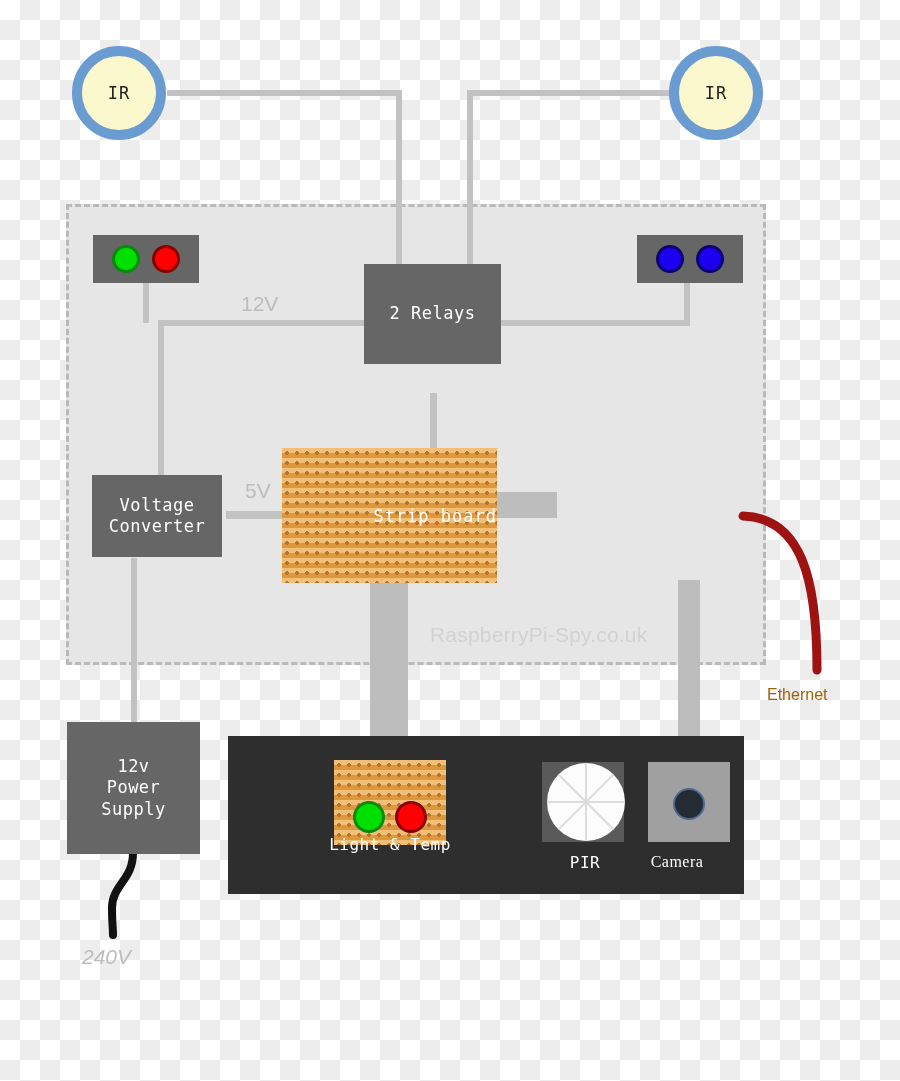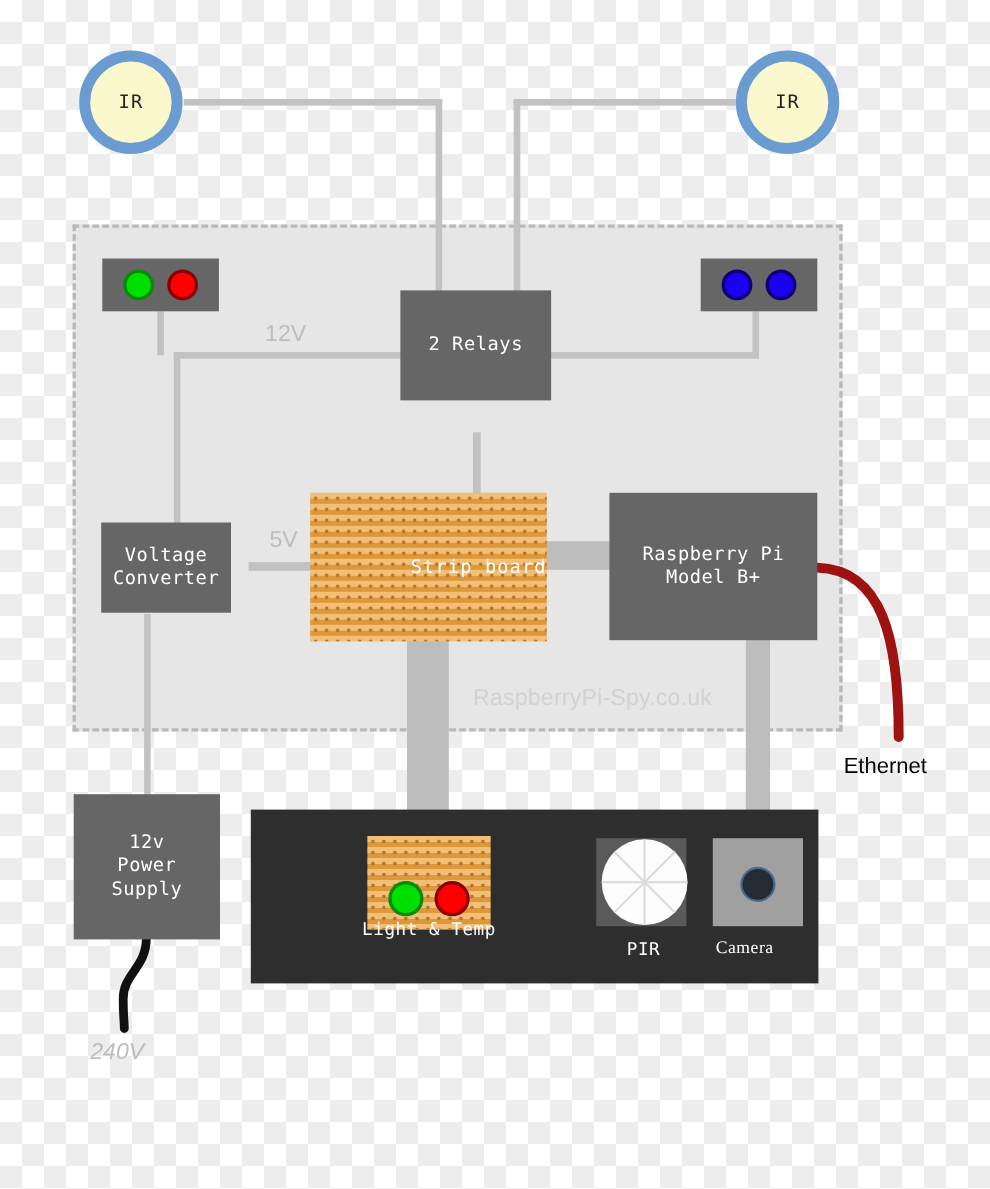--- a/index.html
+++ b/index.html
@@ -100,21 +100,21 @@
     border:2px solid #4a6a90;box-sizing:border-box;
   }
 
   
   .volt-label{
     position:absolute;font-family:"Liberation Sans",sans-serif;
     font-size:21px;color:#bdbdbd;white-space:nowrap;
   }
   .ethernet-label{
     position:absolute;font-family:"Liberation Sans",sans-serif;
-    font-size:20px;color:#000000;white-space:nowrap;
+    font-size:16px;color:#a16207;white-space:nowrap;
   }
   svg.overlay{position:absolute;left:0;top:0;width:900px;height:1081px;pointer-events:none;}
 </style>
 </head>
 <body>
 
 <div id="stage">
 
   <div class="enclosure"></div>
   <div class="watermark">RaspberryPi-Spy.co.uk</div>
@@ -169,33 +169,29 @@
   </div>
   <div class="ledplate" style="left:625px;top:235px;width:106px;height:48px;">
     <span class="led blue"></span>
     <span class="led blue"></span>
   </div>
 
   <div class="box" style="left:352px;top:264px;width:137px;height:100px;">
     <span>2 Relays</span>
   </div>
 
-  <div class="box" style="left:80px;top:475px;width:118px;height:82px;">
+  <div class="box" style="left:80px;top:475px;width:130px;height:82px;">
     <span>Voltage</span>
     <span>Converter</span>
   </div>
 
   <div class="stripboard" style="left:270px;top:448px;width:215px;height:135px;">
     <span class="sb-label">Strip board</span>
   </div>
 
-  <div class="box" style="left:542px;top:448px;width:189px;height:134px;">
-    <span>Raspberry Pi</span>
-    <span>Model B+</span>
-  </div>
 
   <div class="box" style="left:55px;top:722px;width:133px;height:132px;">
     <span>12v</span>
     <span>Power</span>
     <span>Supply</span>
   </div>
 
   <div class="panel" style="left:216px;top:736px;width:516px;height:158px;"></div>
 
   <div class="stripboard" style="left:322px;top:760px;width:112px;height:85px;">

